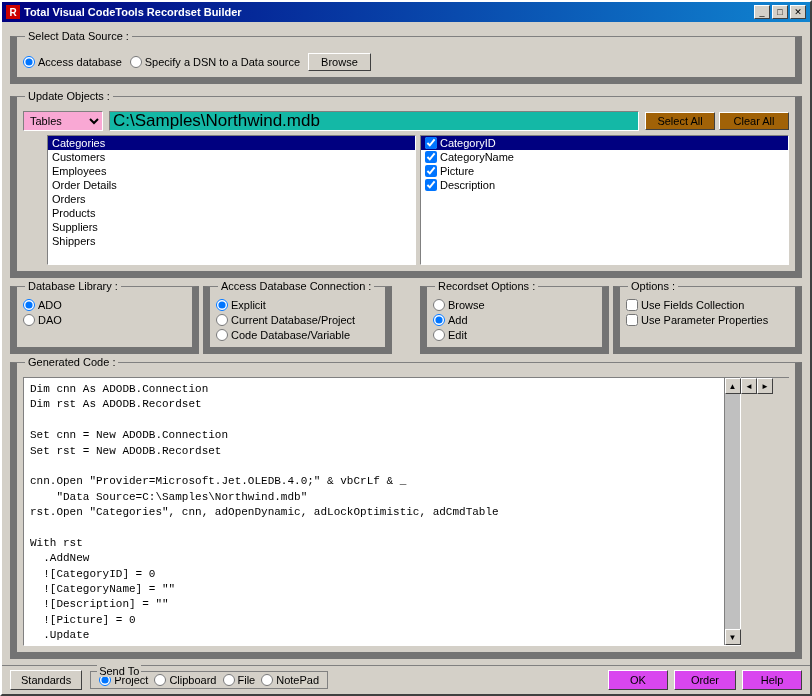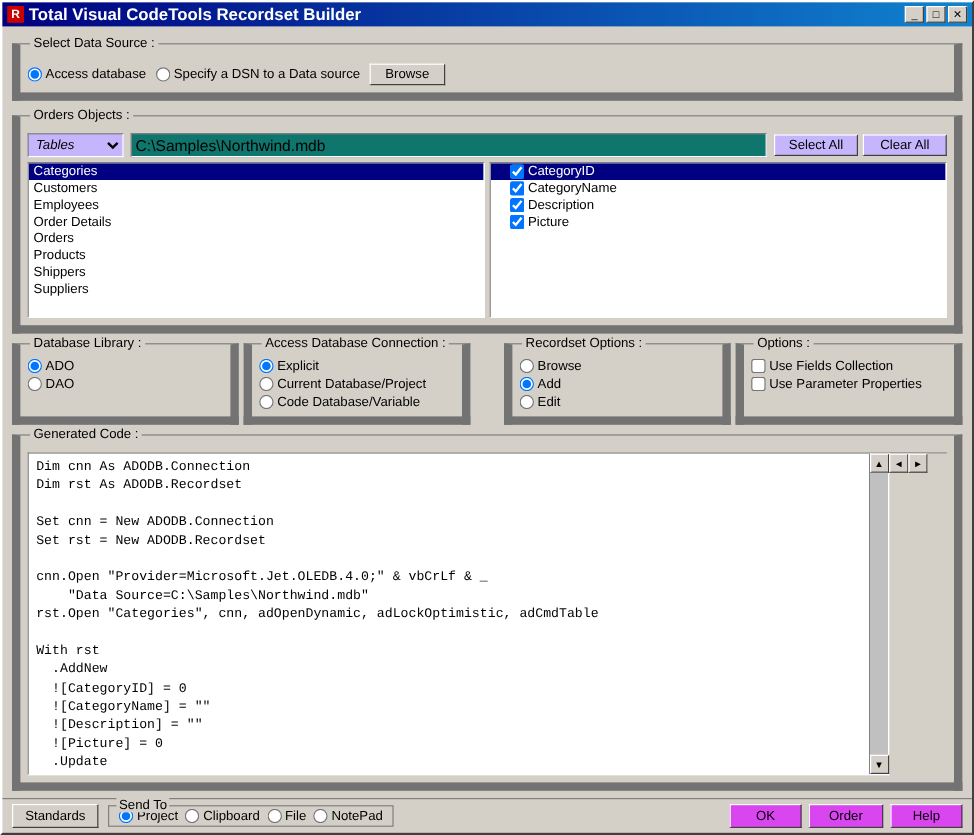--- a/index.html
+++ b/index.html
@@ -46,21 +46,21 @@
       background: #cc0000;
       display: flex;
       align-items: center;
       justify-content: center;
       color: white;
       font-weight: bold;
       font-size: 10px;
     }
 
     .title-text {
-      font-size: 14px;
+      font-size: 11px;
       font-weight: bold;
     }
 
     .title-buttons {
       display: flex;
       gap: 2px;
     }
 
     .title-btn {
       width: 16px;
@@ -141,54 +141,54 @@
       margin-bottom: 4px;
     }
 
     .objects-header-right {
       margin-left: auto;
       display: flex;
       gap: 4px;
     }
 
     .select-btn {
-      background: #c4b5fd;
+      background: #a16207;
       border: 1px solid;
       border-color: #fff #404040 #404040 #fff;
       padding: 2px 10px;
       cursor: pointer;
       font-size: 11px;
       min-width: 70px;
     }
 
     .path-input {
       flex: 1;
       height: 20px;
-      background: #0f766e;
+      background: #14b8a6;
       border: 1px solid;
       border-color: #808080 #fff #fff #808080;
       padding: 1px 3px;
-      font-size: 13px;
+      font-size: 17px;
     }
 
     select.type-dropdown {
       height: 20px;
-      background: #c4b5fd;
+      background: #f9a8d4;
       border: 1px solid;
       border-color: #808080 #fff #fff #808080;
       padding: 0 2px;
       font-size: 11px;
       width: 80px;
-      font-style: italic;
     }
 
     .objects-lists {
       display: flex;
       gap: 4px;
       height: 130px;
+      margin-left: 24px;
     }
 
     .list-box {
       flex: 1;
       background: white;
       border: 1px solid;
       border-color: #808080 #fff #fff #808080;
       overflow-y: auto;
       font-size: 11px;
     }
@@ -204,21 +204,21 @@
     }
 
     .fields-list {
       flex: 1;
     }
 
     .field-item {
       display: flex;
       align-items: center;
       gap: 3px;
-      padding: 1px 16px;
+      padding: 1px 4px;
     }
 
     .field-item.selected {
       background: #000080;
       color: white;
     }
 
     .field-item input[type="checkbox"] {
       width: 12px;
       height: 12px;
@@ -473,59 +473,59 @@
         <label class="radio-item">
           <input type="radio" name="datasource" style="">
           <span>Specify a DSN to a Data source</span>
         </label>
         <button class="browse-btn">Browse</button>
       </div>
     </div>
 
     <div class="group-box select-objects-group" style="padding-top:14px;">
       <span class="group-label">
-        <span>Orders Objects :</span>
+        <span>Update Objects :</span>
       </span>
       <div class="objects-header">
         <select class="type-dropdown">
           <option>Tables</option>
         </select>
         <input class="path-input" type="text" value="C:\Samples\Northwind.mdb" style="">
         <div class="objects-header-right">
           <button class="select-btn">Select All</button>
           <button class="select-btn">Clear All</button>
         </div>
       </div>
       <div class="objects-lists">
         <div class="list-box">
           <div class="list-item selected">Categories</div>
           <div class="list-item">Customers</div>
           <div class="list-item">Employees</div>
           <div class="list-item">Order Details</div>
           <div class="list-item">Orders</div>
           <div class="list-item">Products</div>
+          <div class="list-item">Suppliers</div>
           <div class="list-item">Shippers</div>
-          <div class="list-item">Suppliers</div>
         </div>
         <div class="list-box fields-list">
           <div class="field-item selected">
             <input type="checkbox" checked="" style="">
             <span>CategoryID</span>
           </div>
           <div class="field-item">
             <input type="checkbox" checked="" style="">
             <span>CategoryName</span>
           </div>
           <div class="field-item">
             <input type="checkbox" checked="" style="">
-            <span>Description</span>
+            <span>Picture</span>
           </div>
           <div class="field-item">
             <input type="checkbox" checked="" style="">
-            <span>Picture</span>
+            <span>Description</span>
           </div>
         </div>
       </div>
     </div>
 
     <div class="options-row">
 
       <div class="group-box db-library" style="padding-top:12px;">
         <span class="group-label">
           <span>Database Library :</span>

